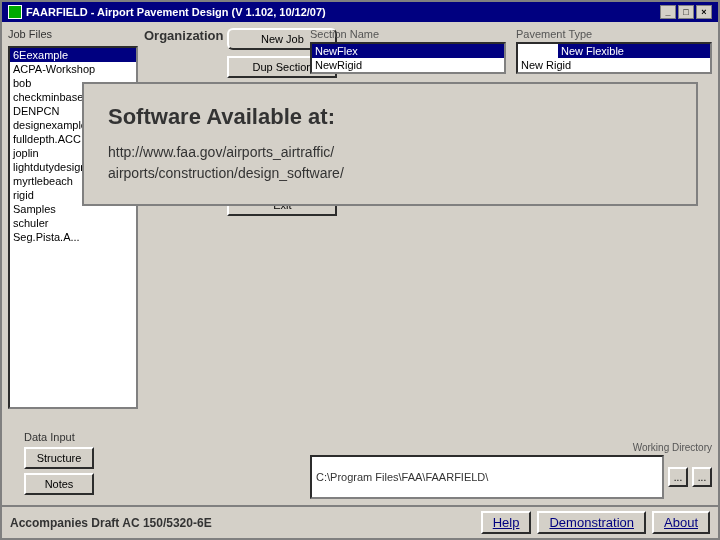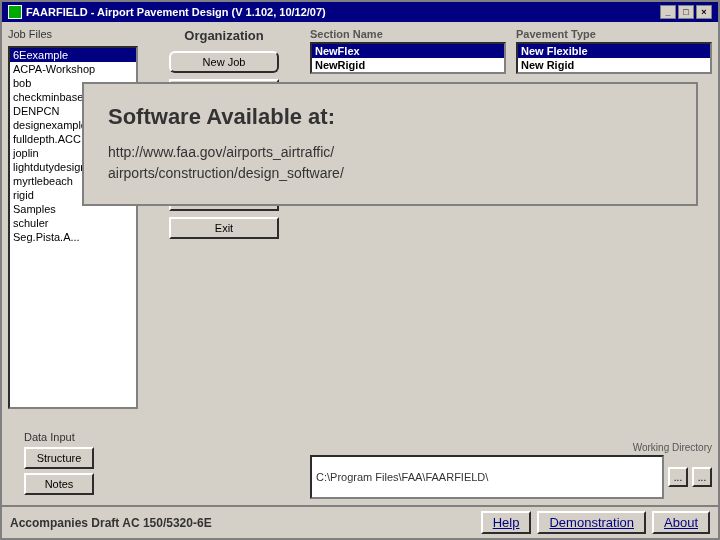--- a/index.html
+++ b/index.html
@@ -128,21 +128,20 @@
       font-size: 11px;
       cursor: pointer;
       text-align: center;
       min-width: 70px;
     }
 
     
     .middle-panel {
       width: 160px;
       display: flex;
-      flex-direction: column;
       gap: 4px;
     }
 
     .org-label {
       font-size: 13px;
       font-weight: bold;
       color: #333;
       text-align: center;
       margin-bottom: 4px;
     }
@@ -158,21 +157,20 @@
     .right-panel {
       flex: 1;
       display: flex;
       flex-direction: column;
       gap: 4px;
     }
 
     .right-header {
       display: flex;
       gap: 10px;
-      font-weight: bold;
     }
 
     .section-col {
       flex: 1;
     }
 
     .pave-col {
       flex: 1;
     }
 
@@ -199,20 +197,21 @@
     }
 
     .pavement-item {
       padding: 1px 3px;
       font-size: 11px;
     }
 
     .pavement-item.selected {
       background: #000080;
       color: white;
+      margin-left: 40px;
     }
 
     
     .working-dir-section {
       margin-top: auto;
     }
 
     .working-dir-label {
       font-size: 10px;
       color: #555;

